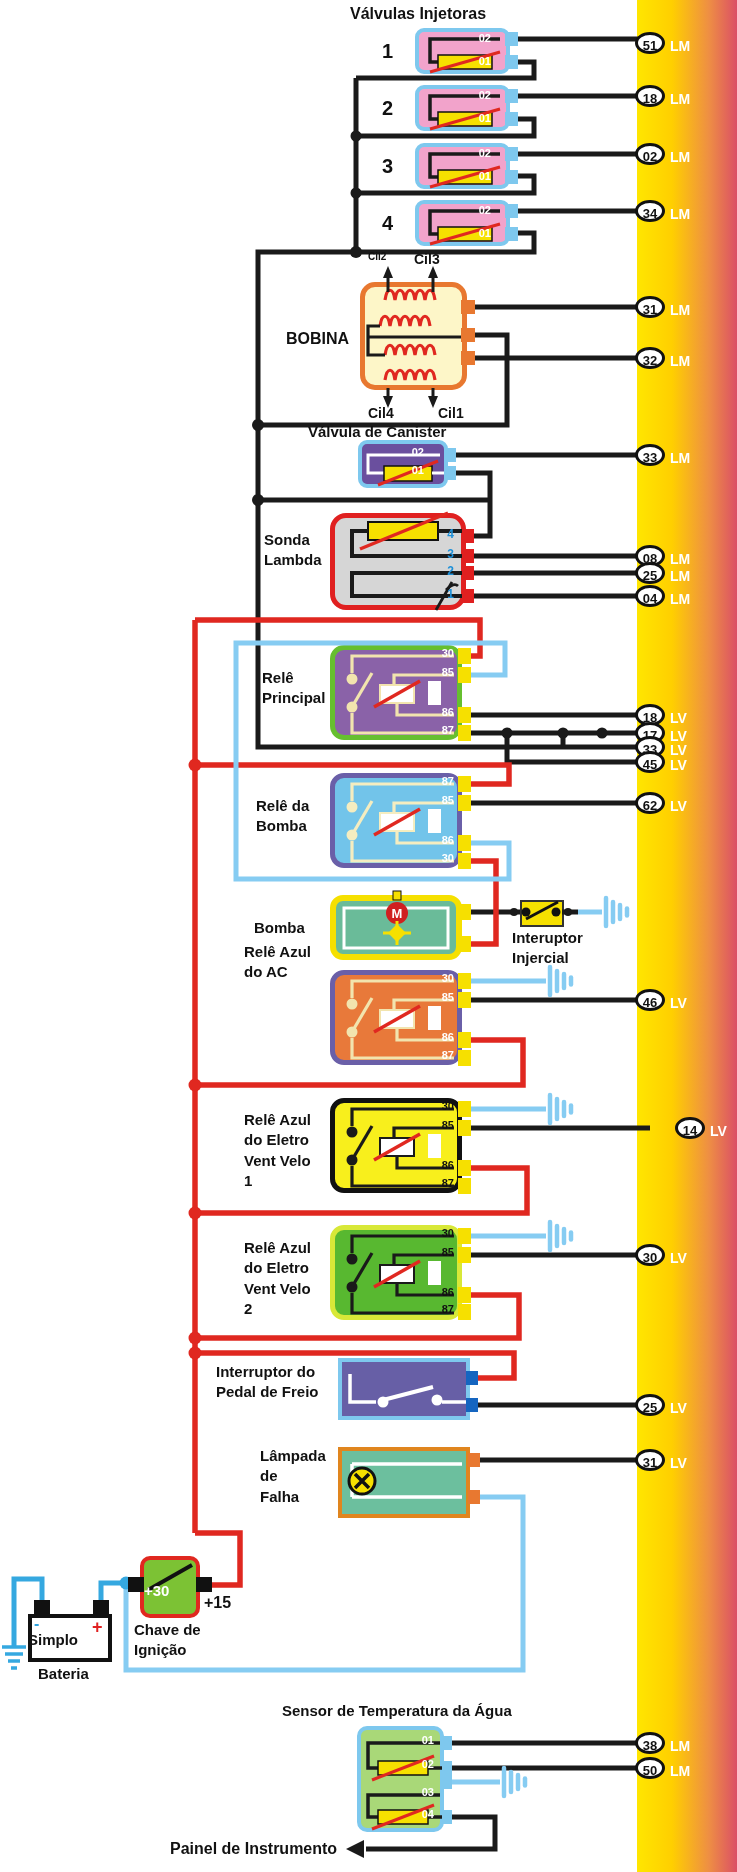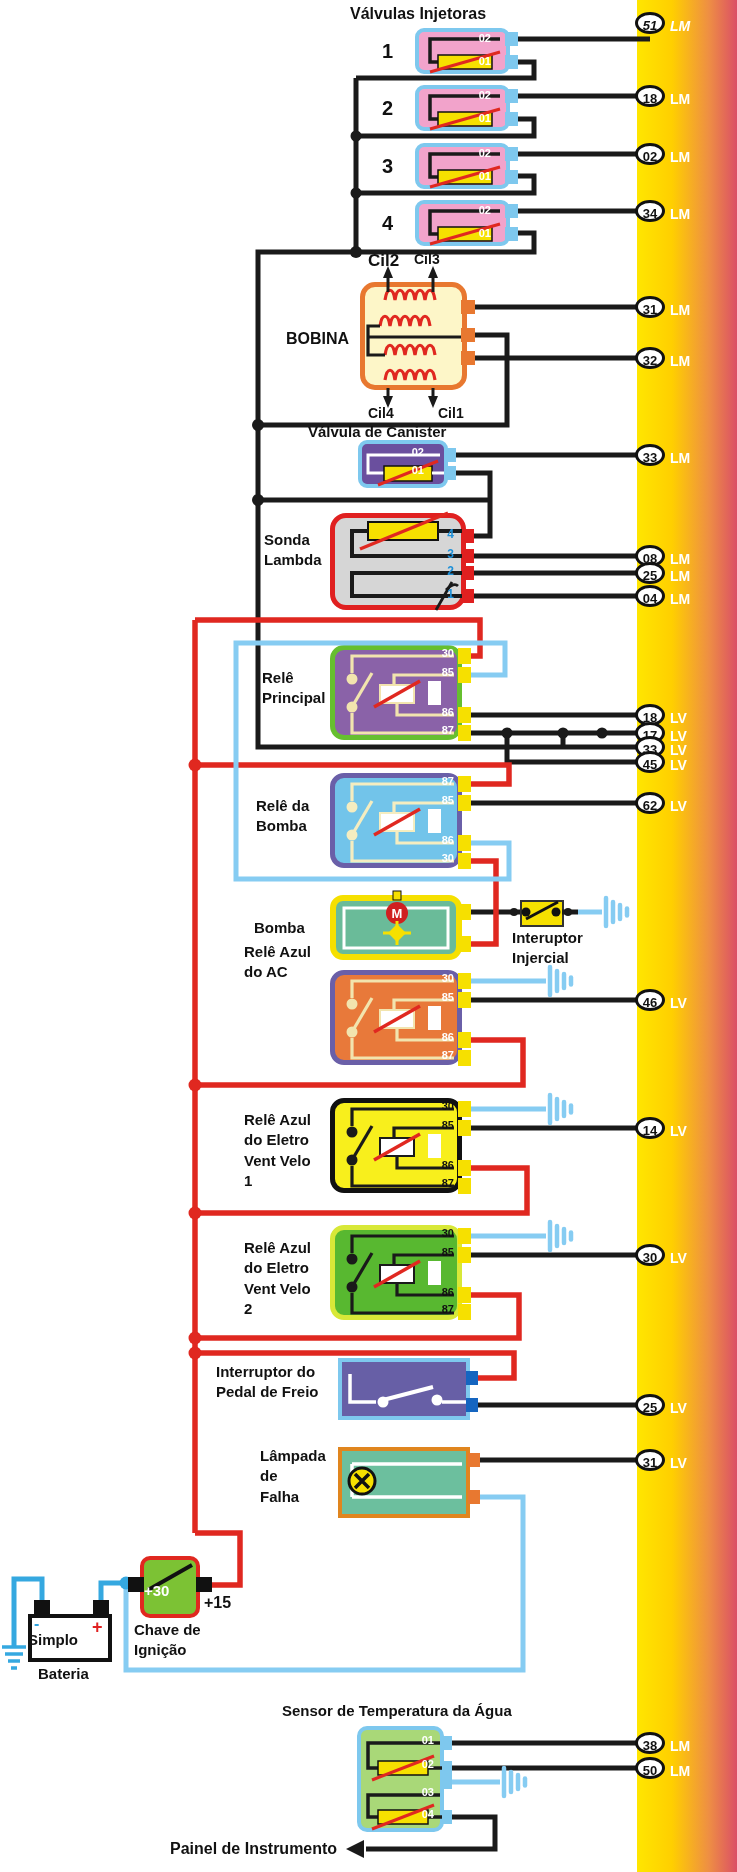--- a/index.html
+++ b/index.html
@@ -42,21 +42,21 @@
   <span class="pin wpin" style="left:455px;top:55px;width:36px;">01</span>
   <span class="pin wpin" style="left:455px;top:89px;width:36px;">02</span>
   <span class="pin wpin" style="left:455px;top:112px;width:36px;">01</span>
   <span class="pin wpin" style="left:455px;top:147px;width:36px;">02</span>
   <span class="pin wpin" style="left:455px;top:170px;width:36px;">01</span>
   <span class="pin wpin" style="left:455px;top:204px;width:36px;">02</span>
   <span class="pin wpin" style="left:455px;top:227px;width:36px;">01</span>
 
   <div class="box" style="left:360px;top:282px;width:107px;height:108px;background:#fdf6c8;border:5px solid #e87830;border-radius:15px;"></div>
   <div class="lbl" style="left:286px;top:328px;font-size:16px;">BOBINA</div>
-  <div class="lbl" style="left:368px;top:250px;font-size:17px;">Cil2</div>
+  <div class="lbl" style="left:368px;top:250px;font-size:10px;">Cil2</div>
   <div class="lbl" style="left:414px;top:250px;font-size:14px;">Cil3</div>
   <div class="lbl" style="left:368px;top:404px;font-size:14px;">Cil4</div>
   <div class="lbl" style="left:414px;top:404px;font-size:14px;margin-left:24px;">Cil1</div>
 
   <div class="lbl ttl" style="left:308px;top:422px;width:190px;">Válvula de Canister</div>
   <div class="box" style="left:358px;top:440px;width:90px;height:48px;background:#6a4f9e;border:4px solid #7ec8ee;border-radius:9px;"></div>
   <span class="pin wpin" style="left:398px;top:446px;width:26px;">02</span>
   <span class="pin wpin" style="left:398px;top:464px;width:26px;">01</span>
 
   <div class="box" style="left:330px;top:513px;width:136px;height:97px;background:#d6d6d6;border:5px solid #e02020;border-radius:16px;"></div>
@@ -139,37 +139,37 @@
   <div class="lbl" style="left:38px;top:1664px;">Bateria</div>
 
   <div class="lbl ttl" style="left:282px;top:1701px;width:260px;">Sensor de Temperatura da Água</div>
   <div class="box" style="left:357px;top:1726px;width:87px;height:106px;background:#a9d878;border:4px solid #7ec8ee;border-radius:10px;"></div>
   <span class="pin wpin" style="left:400px;top:1734px;width:34px;">01</span>
   <span class="pin wpin" style="left:400px;top:1758px;width:34px;">02</span>
   <span class="pin wpin" style="left:400px;top:1786px;width:34px;">03</span>
   <span class="pin wpin" style="left:400px;top:1808px;width:34px;">04</span>
   <div class="lbl" style="left:170px;top:1838px;font-size:16px;">Painel de Instrumento</div>
 
-  <div class="epin" style="top:12px;font-style:italic;"><span>51</span><span class="side">LM</span></div>
+  <div class="epin" style="top:32px;"><span>51</span><span class="side">LM</span></div>
   <div class="epin" style="top:85px;"><span>18</span><span class="side">LM</span></div>
   <div class="epin" style="top:143px;"><span>02</span><span class="side">LM</span></div>
   <div class="epin" style="top:200px;"><span>34</span><span class="side">LM</span></div>
   <div class="epin" style="top:296px;"><span>31</span><span class="side">LM</span></div>
   <div class="epin" style="top:347px;"><span>32</span><span class="side">LM</span></div>
   <div class="epin" style="top:444px;"><span>33</span><span class="side">LM</span></div>
   <div class="epin" style="top:545px;"><span>08</span><span class="side">LM</span></div>
   <div class="epin" style="top:562px;"><span>25</span><span class="side">LM</span></div>
   <div class="epin" style="top:585px;"><span>04</span><span class="side">LM</span></div>
   <div class="epin" style="top:704px;"><span>18</span><span class="side">LV</span></div>
   <div class="epin" style="top:722px;"><span>17</span><span class="side">LV</span></div>
   <div class="epin" style="top:736px;"><span>33</span><span class="side">LV</span></div>
   <div class="epin" style="top:751px;"><span>45</span><span class="side">LV</span></div>
   <div class="epin" style="top:792px;"><span>62</span><span class="side">LV</span></div>
   <div class="epin" style="top:989px;"><span>46</span><span class="side">LV</span></div>
-  <div class="epin" style="top:1117px;"><span>14</span><span class="side">LV</span></div>
+  <div class="epin" style="top:1117px;margin-left:40px;"><span>14</span><span class="side">LV</span></div>
   <div class="epin" style="top:1244px;"><span>30</span><span class="side">LV</span></div>
   <div class="epin" style="top:1394px;"><span>25</span><span class="side">LV</span></div>
   <div class="epin" style="top:1449px;"><span>31</span><span class="side">LV</span></div>
   <div class="epin" style="top:1732px;"><span>38</span><span class="side">LM</span></div>
   <div class="epin" style="top:1757px;"><span>50</span><span class="side">LM</span></div>
 
   <svg class="wires" width="737" height="1872" viewBox="0 0 737 1872">
     <defs>
       <g id="relayint" fill="none" stroke="currentColor" stroke-width="3.2">
         <path d="M124,11 H22 V28"></path>

